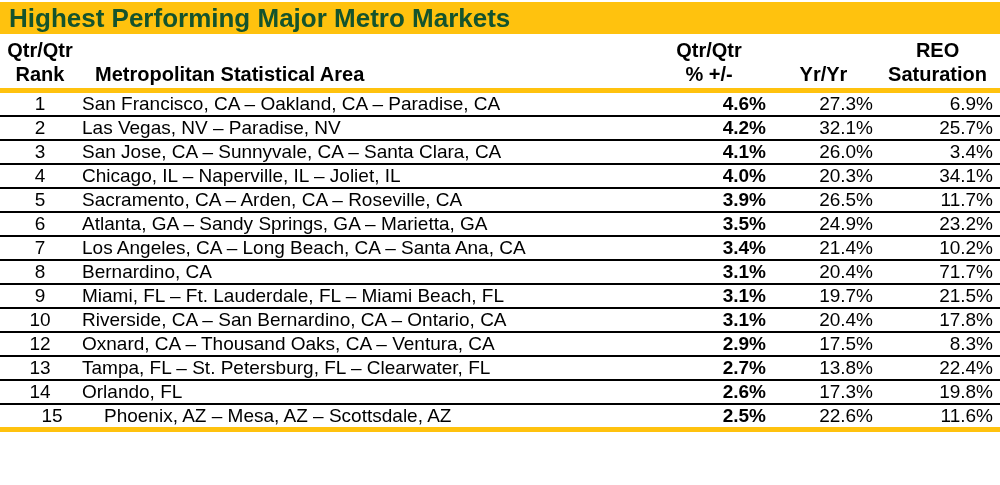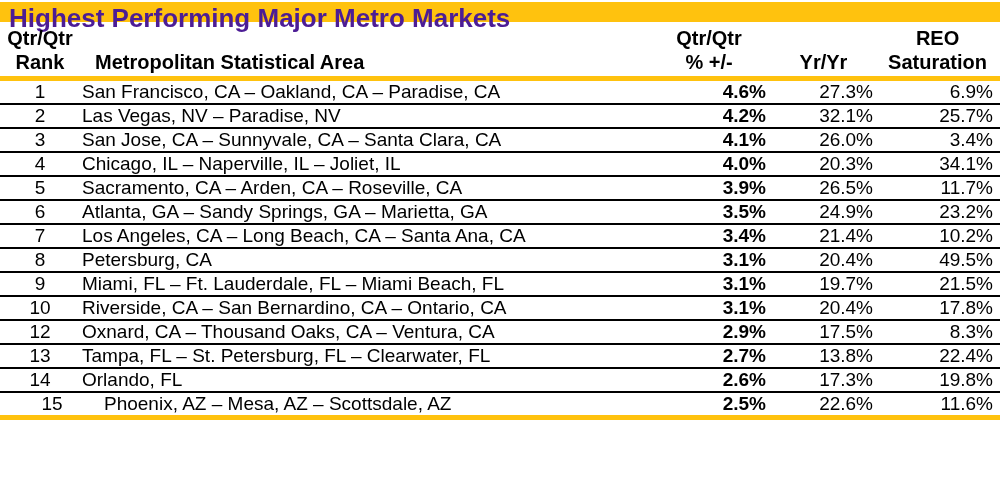--- a/index.html
+++ b/index.html
@@ -7,23 +7,23 @@
   body {
     width:1000px; height:485px; overflow:hidden;
     font-family:"Liberation Sans", sans-serif;
     color:#000;
     -webkit-font-smoothing:antialiased;
   }
   .page { width:1000px; height:485px; background:#fff; }
 
   .title-bar {
     margin-top:2px;
-    height:20px;
+    height:32px;
     background:var(--gold,#FFC20E);
-    color:#4c1d95;
+    color:#14532d;
     font-weight:bold;
     font-size:26px;
     line-height:32px;
     padding-left:9px;
     white-space:nowrap;
   }
 
   table.metro {
     width:1000px;
     border-collapse:collapse;
@@ -158,24 +158,24 @@
   </tr>
         <tr>
     <td class="d-rank">7</td>
     <td class="d-msa">Los Angeles, CA – Long Beach, CA – Santa Ana, CA</td>
     <td class="d-qtr">3.4%</td>
     <td class="d-yr">21.4%</td>
     <td class="d-reo">10.2%</td>
   </tr>
         <tr>
     <td class="d-rank">8</td>
-    <td class="d-msa">Petersburg, CA</td>
+    <td class="d-msa">Bernardino, CA</td>
     <td class="d-qtr">3.1%</td>
     <td class="d-yr">20.4%</td>
-    <td class="d-reo">49.5%</td>
+    <td class="d-reo">71.7%</td>
   </tr>
         <tr>
     <td class="d-rank">9</td>
     <td class="d-msa">Miami, FL – Ft. Lauderdale, FL – Miami Beach, FL</td>
     <td class="d-qtr">3.1%</td>
     <td class="d-yr">19.7%</td>
     <td class="d-reo">21.5%</td>
   </tr>
         <tr>
     <td class="d-rank">10</td>

